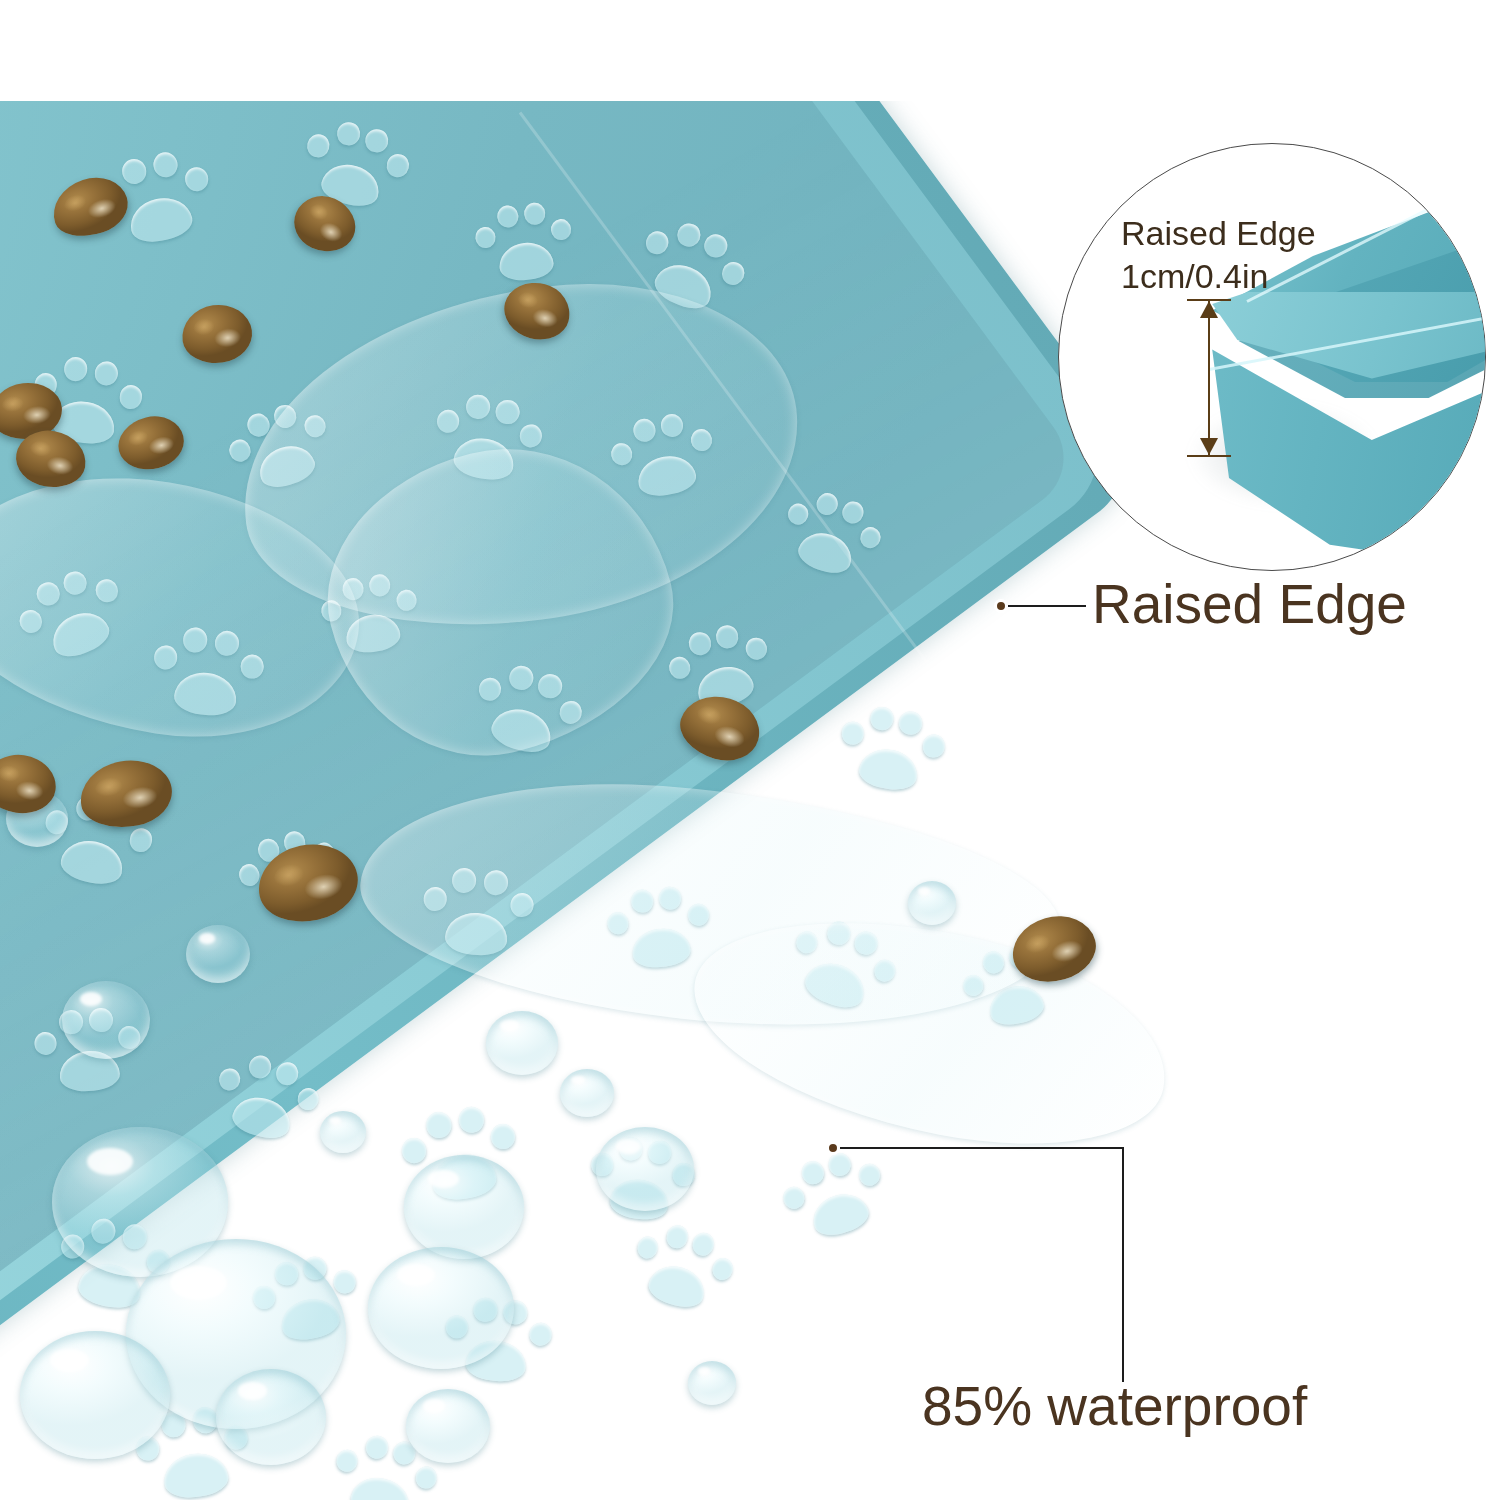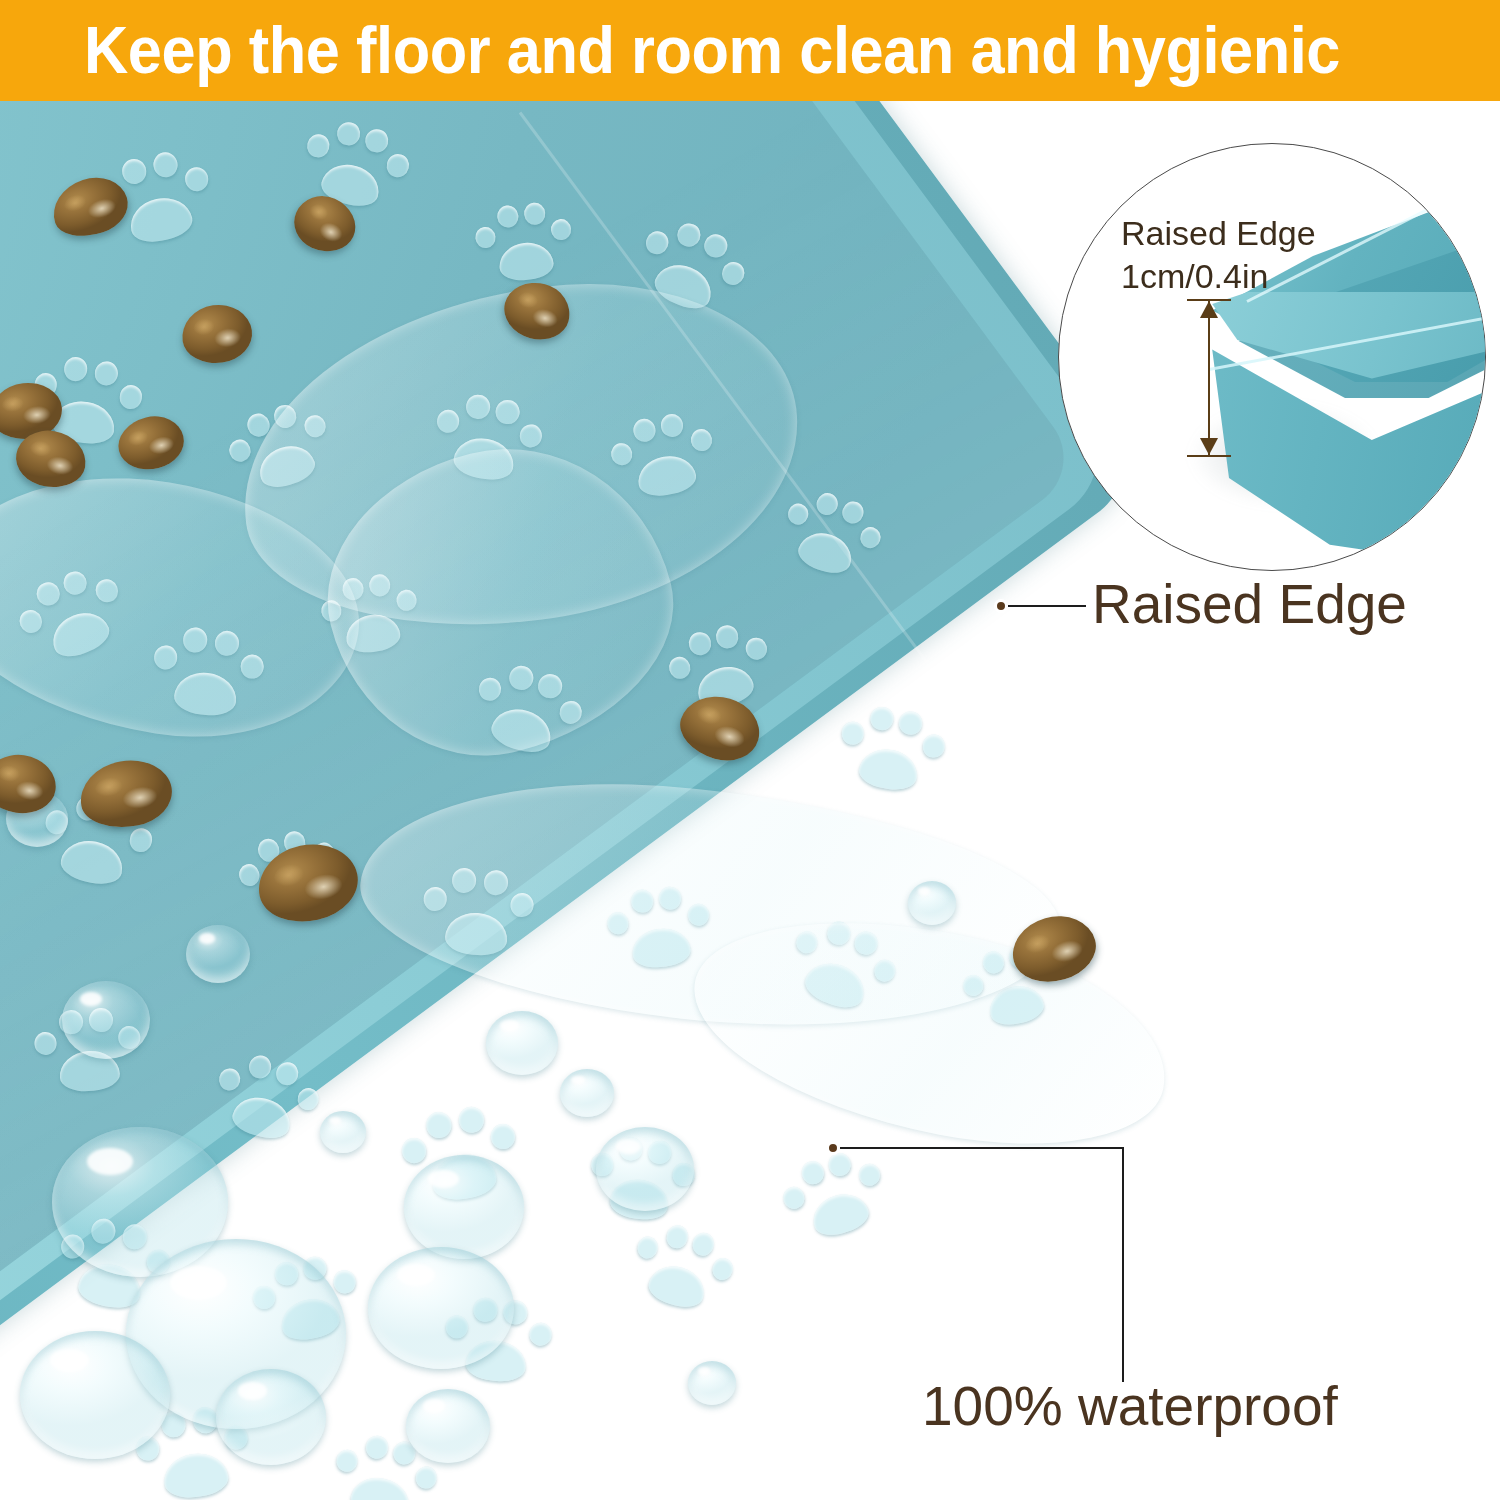--- a/index.html
+++ b/index.html
@@ -226,23 +226,20 @@
     border-left:9px solid transparent;border-right:9px solid transparent;
   }
   #dim-head-top{top:2px;border-bottom:17px solid #5a3d17;}
   #dim-head-bot{top:139px;border-top:17px solid #5a3d17;}
 </style>
 </head>
 <body>
 
 <div id="stage">
 
-  <div id="banner">
-    <div id="banner-title">Keep the floor and room clean and hygienic</div>
-  </div>
 
   <div id="tray-area">
 
     <div class="tray-body" id="tray-wall"></div>
 
     <div class="tray-body" id="tray-rim" style="left:-1160px;top:-500px;width:2000px;height:1620px;"></div>
 
     <div class="tray-body" id="tray-floor" style="left:-1118px;top:-458px;width:1930px;height:1552px;border-radius:52px;"></div>
     <div class="tray-body" id="tray-sheen" style="left:-1118px;top:-458px;width:1930px;height:1552px;border-radius:52px;"></div>
 
@@ -512,21 +509,21 @@
 
   </div>
 
   <div class="callout-dot" style="left:994px;top:599px;"></div>
   <div class="lead-h" style="left:1008px;top:605px;width:78px;"></div>
   <div class="callout-label" style="left:1092px;top:572px;">Raised Edge</div>
 
   <div class="callout-dot" style="left:826px;top:1141px;"></div>
   <div class="lead-h" style="left:840px;top:1147px;width:284px;"></div>
   <div class="lead-v" style="left:1122px;top:1147px;height:235px;"></div>
-  <div class="callout-label" style="left:922px;top:1374px;">100% waterproof</div>
+  <div class="callout-label" style="left:922px;top:1374px;">85% waterproof</div>
 
   <div id="inset">
     <div id="inset-shadow"></div>
 
     <div id="mag-corner">
       <div id="mag-top"></div>
       <div id="mag-inner"></div>
       <div id="mag-lip"></div>
       <div id="mag-front"></div>
       <div id="mag-crease"></div>

